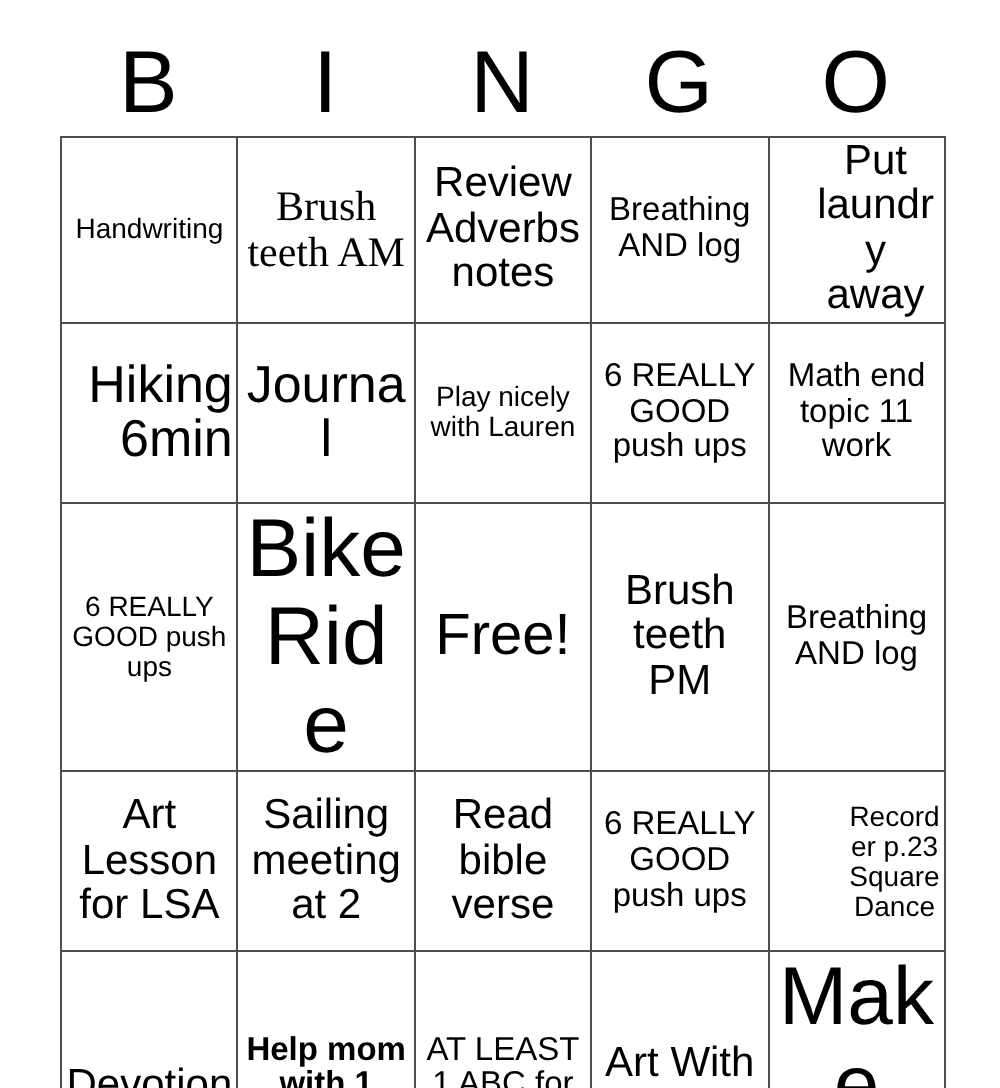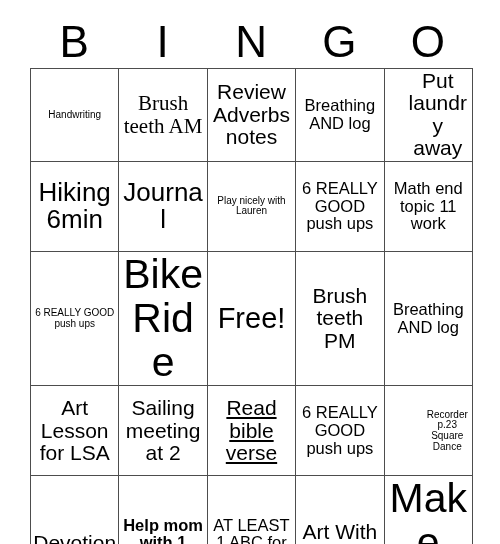--- a/index.html
+++ b/index.html
@@ -71,21 +71,21 @@
     box-sizing: border-box;
   }
   .cell-text {
     display: block;
     width: 100%;
     line-height: 1.07;
     word-wrap: break-word;
     overflow-wrap: break-word;
     hyphens: none;
   }
-  .t-sm   { font-size: 10px;   }
+  .t-sm   { font-size: 14px;   }
   .t-md   { font-size: 16.5px; }
   .t-lg   { font-size: 21px;   }
   .t-xl   { font-size: 26px;   }
   .t-xxl  { font-size: 41px;   }
   .t-free { font-size: 29px;   }
 </style>
 </head>
 <body style="color: rgb(0, 0, 0);">
 
 <div id="card-root" style="background: rgb(255, 255, 255);">
@@ -111,21 +111,21 @@
             <span class="cell-text t-lg">Review Adverbs notes</span>
           </td>
         <td class="cell" style="border-color: rgb(77, 77, 77);">
             <span class="cell-text t-md">Breathing AND log</span>
           </td>
         <td class="cell" style="border-color: rgb(77, 77, 77); padding-left: 21px;">
             <span class="cell-text t-lg">Put laundry away</span>
           </td>
       </tr>
       <tr>
-        <td class="cell" style="border-color: rgb(77, 77, 77);">
+        <td class="cell" style="border-color: rgb(77, 77, 77); text-align: right;">
             <span class="cell-text t-xl">Hiking 6min</span>
           </td>
         <td class="cell" style="border-color: rgb(77, 77, 77); margin-top: 36px;">
             <span class="cell-text t-xl">Journal</span>
           </td>
         <td class="cell" style="border-color: rgb(77, 77, 77);">
             <span class="cell-text t-sm">Play nicely with Lauren</span>
           </td>
         <td class="cell" style="border-color: rgb(77, 77, 77);">
             <span class="cell-text t-md">6 REALLY GOOD push ups</span>
@@ -151,21 +151,21 @@
             <span class="cell-text t-md">Breathing AND log</span>
           </td>
       </tr>
       <tr>
         <td class="cell" style="border-color: rgb(77, 77, 77);">
             <span class="cell-text t-lg">Art Lesson for LSA</span>
           </td>
         <td class="cell" style="border-color: rgb(77, 77, 77);">
             <span class="cell-text t-lg">Sailing meeting at 2</span>
           </td>
-        <td class="cell" style="border-color: rgb(77, 77, 77); text-decoration: underline;">
+        <td class="cell" style="border-color: rgb(77, 77, 77);">
             <span class="cell-text t-lg">Read bible verse</span>
           </td>
         <td class="cell" style="border-color: rgb(77, 77, 77);">
             <span class="cell-text t-md">6 REALLY GOOD push ups</span>
           </td>
         <td class="cell" style="border-color: rgb(77, 77, 77); padding-left: 40px;">
             <span class="cell-text t-sm">Recorder p.23 Square Dance</span>
           </td>
       </tr>
       <tr>

